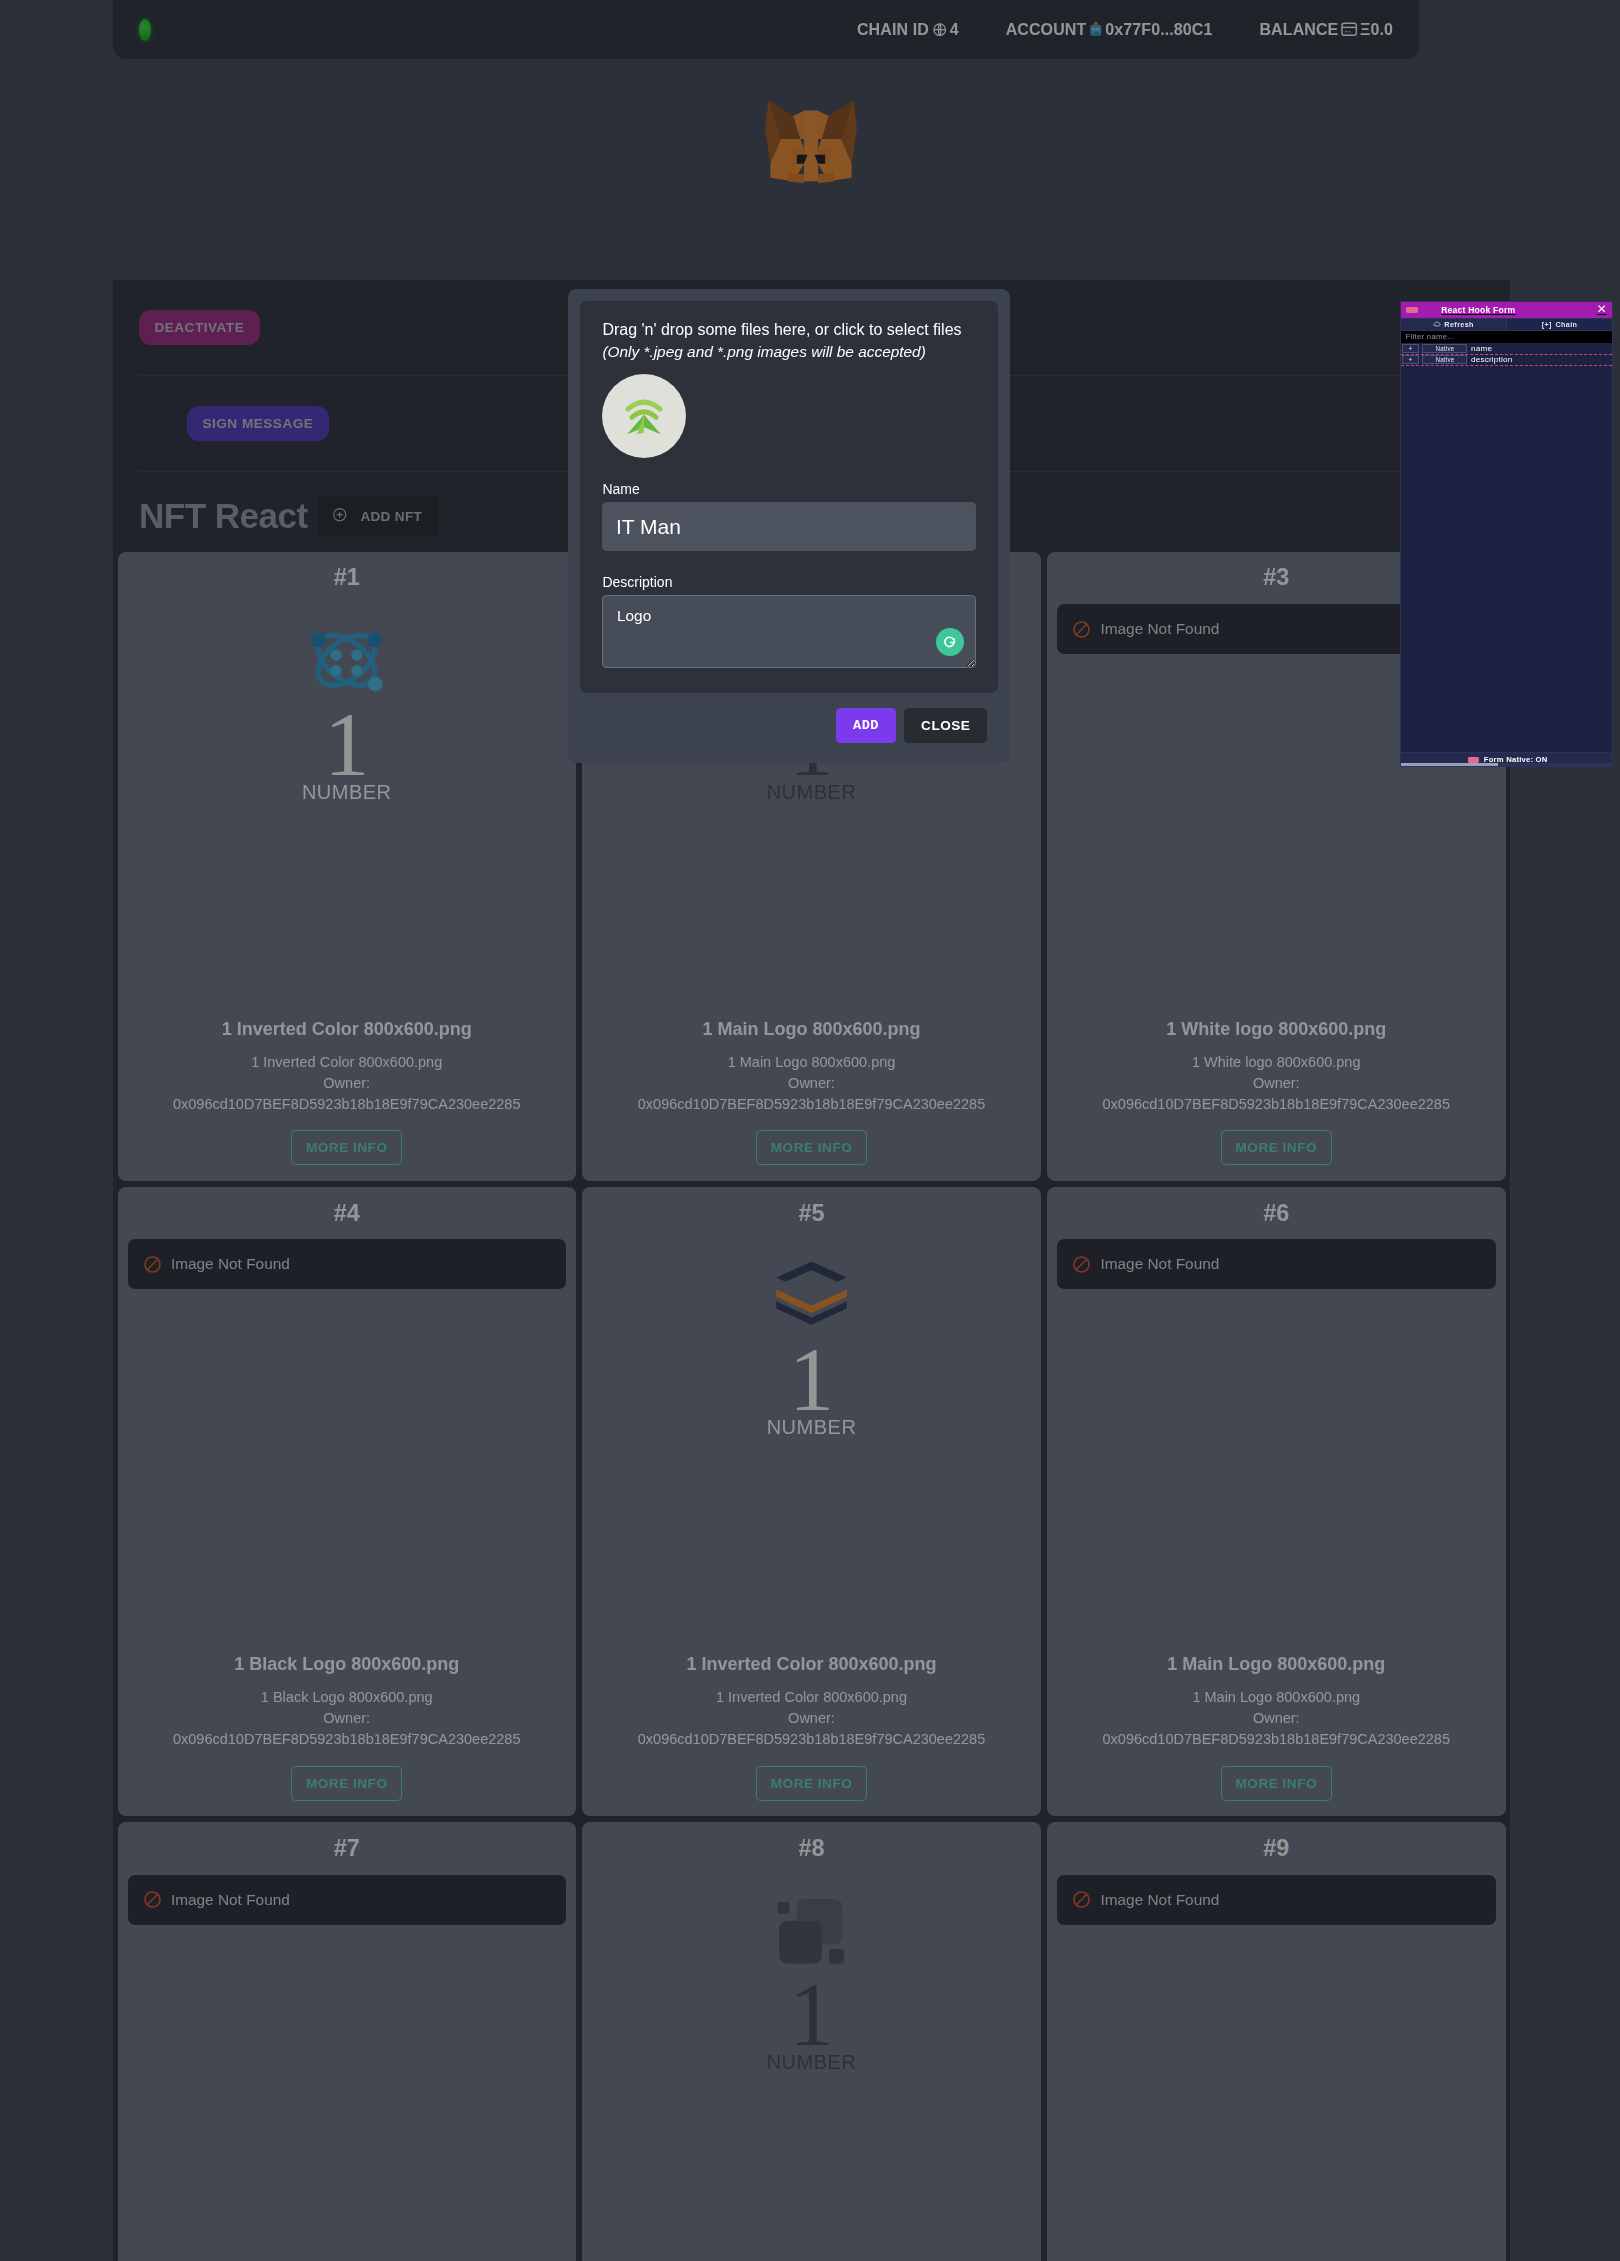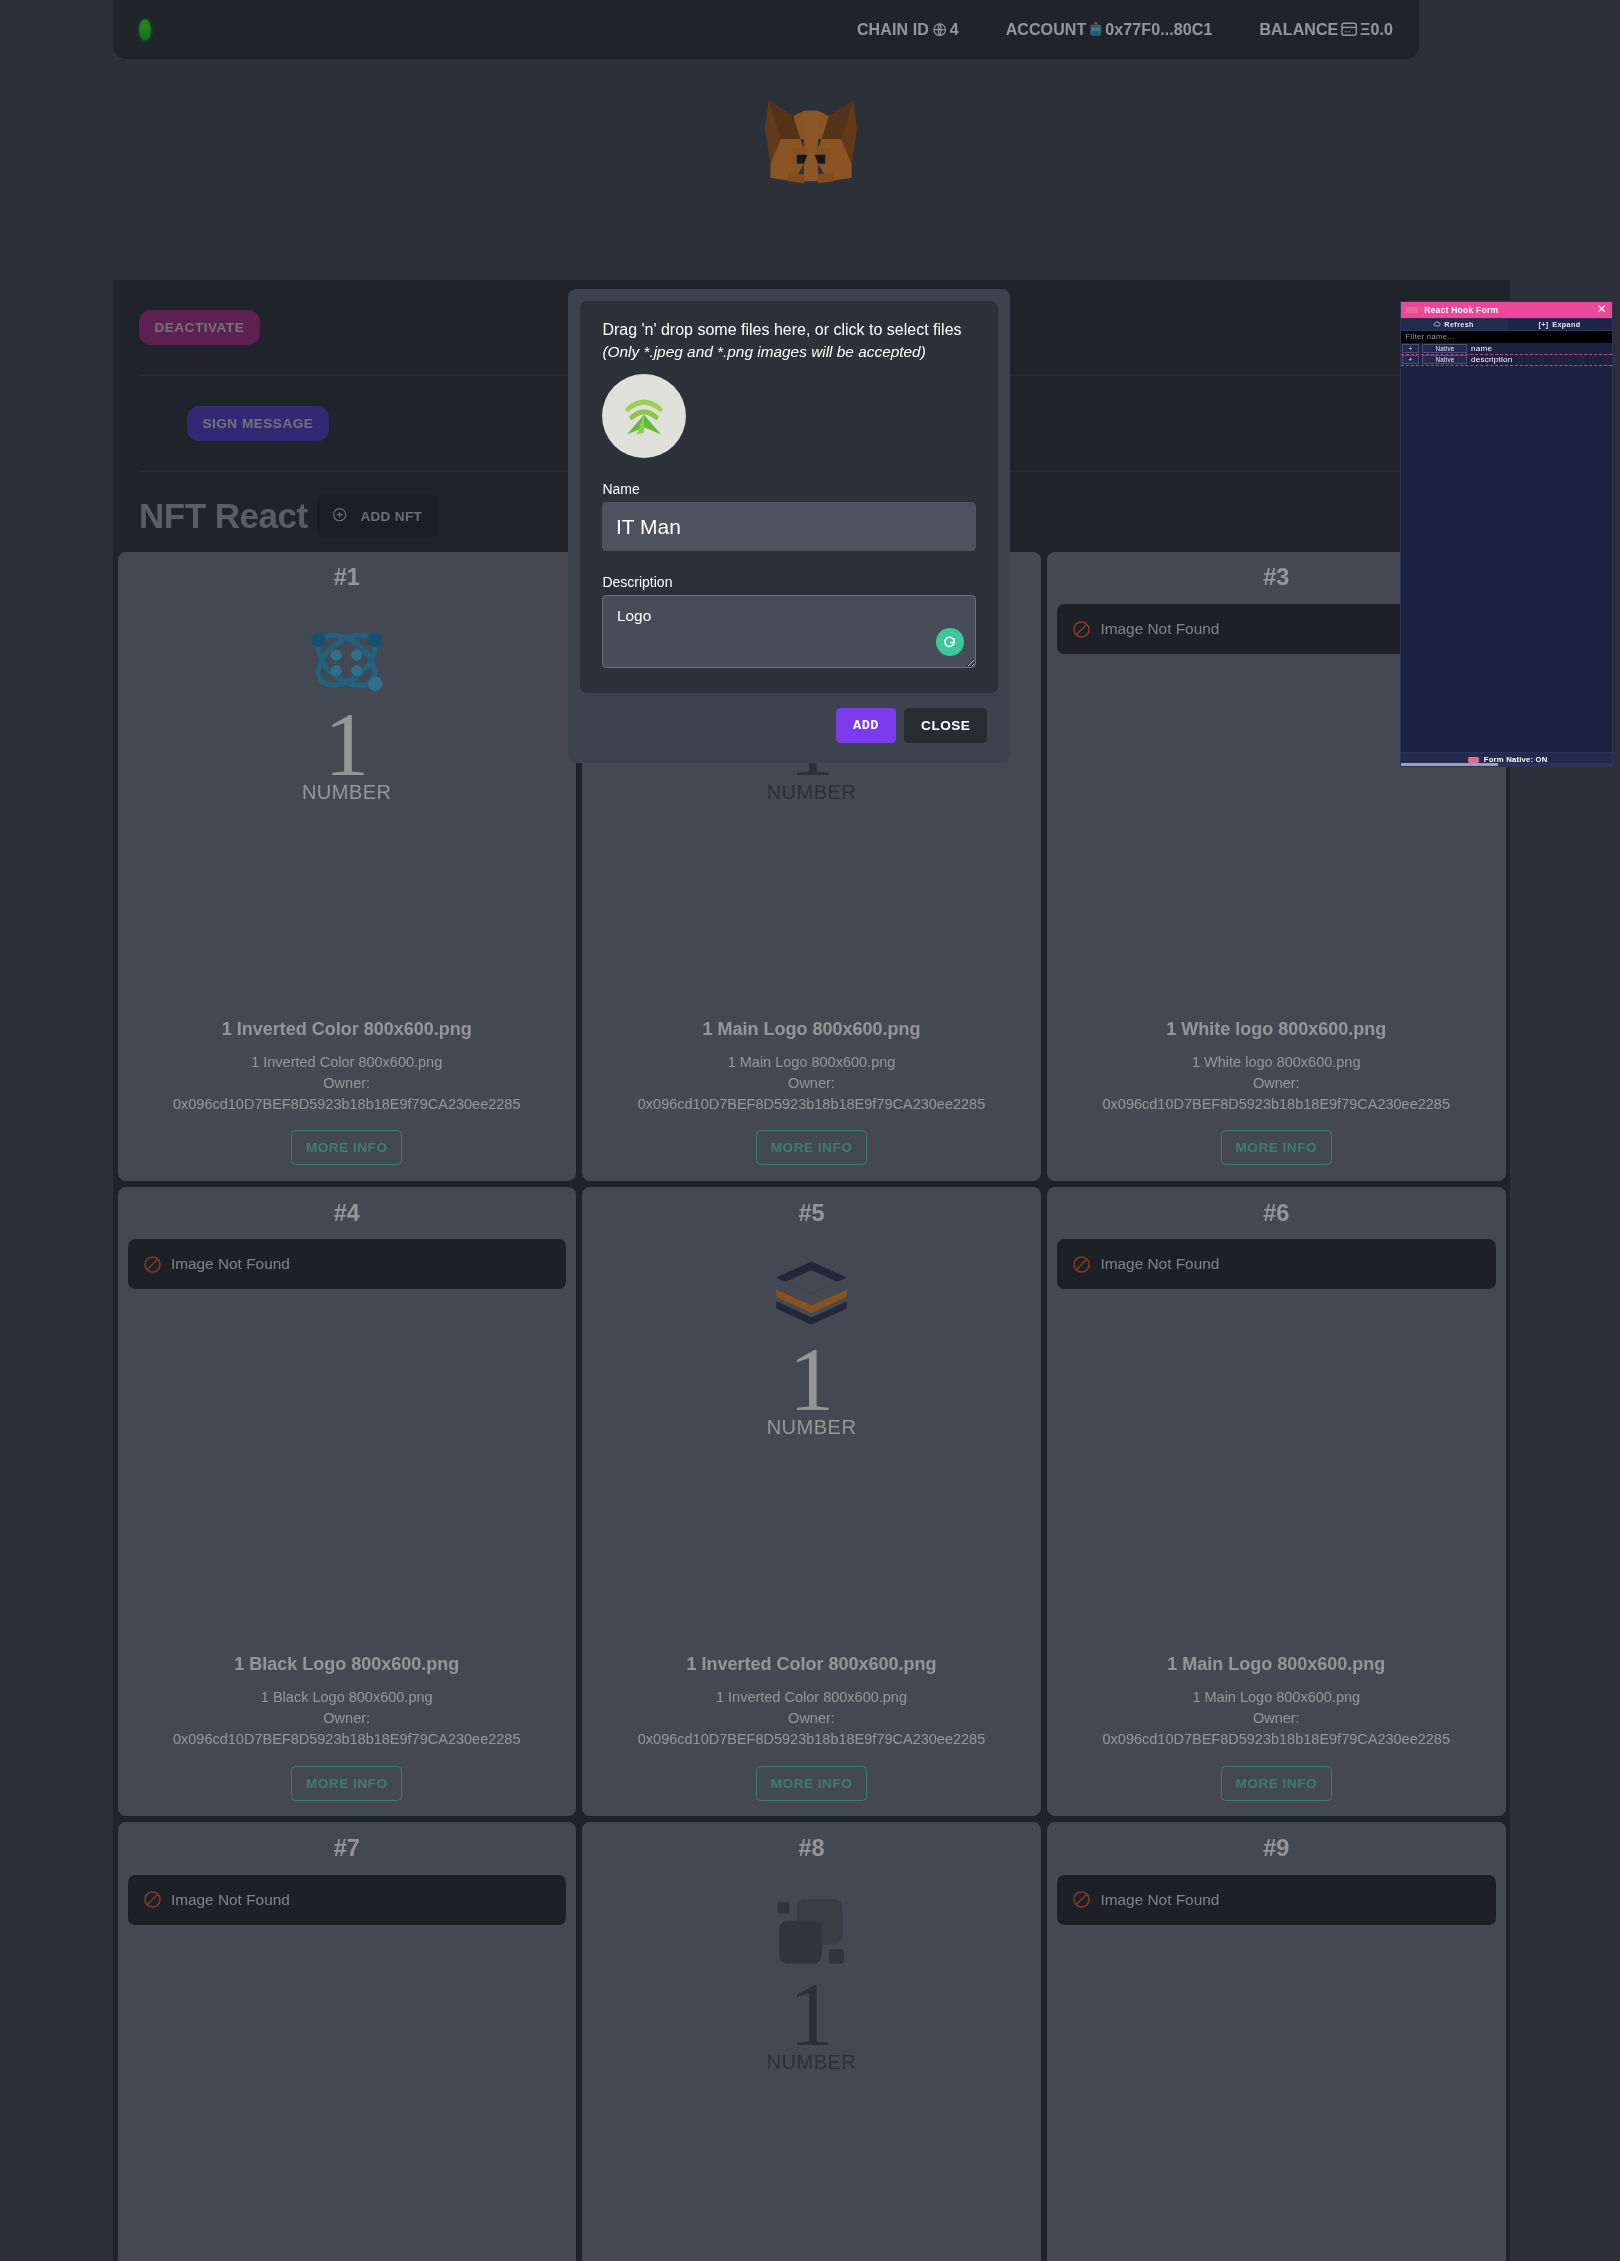--- a/index.html
+++ b/index.html
@@ -158,22 +158,22 @@
     font-size: 13.6px; font-weight: 700; letter-spacing: 0.5px;
     padding: 10px 17px; cursor: pointer; font-family: inherit; text-transform: uppercase;
   }
 
   
   #devtools {
     position: absolute; left: 1400px; top: 301px; width: 213px; height: 466px;
     background: #1d2243; border: 0.5px solid #2c3258;
     font-family: "Liberation Sans", sans-serif; overflow: hidden;
   }
-  #dt-title { height: 16.3px; display: flex; align-items: center; gap: 6px;
-              padding: 0 5.4px; background: #ec4899; }
+  #dt-title { height: 16.3px; display: flex; align-items: center; gap: 23px;
+              padding: 0 5.4px; background: #a21caf; text-decoration: underline; }
   .dt-swatch { width: 11.8px; height: 6.3px; border-radius: 1.4px; background: #e06c93; }
   #dt-title .t { color: #ffffff; font-size: 8.6px; font-weight: 700; letter-spacing: 0.2px; }
   #dt-close { margin-left: auto; color: #ffffff; font-size: 11.8px; line-height: 1;
               cursor: pointer; font-weight: 300; }
   #dt-tabs { display: flex; height: 12.7px; border-top: 0.5px solid #2c3258;
              border-bottom: 0.5px solid #2c3258; }
   .dt-tab { flex: 1; display: flex; align-items: center; justify-content: center; gap: 3.6px;
             color: #e4e7f5; font-size: 7.2px; font-weight: 700; letter-spacing: 0.4px;
             background: #242a4d; cursor: pointer; }
   .dt-tab + .dt-tab { border-left: 0.5px solid #2c3258; background: #1f254a; }
@@ -539,21 +539,21 @@
       <div class="dt-tab">
         <span>
           <svg width="7.7" height="5.9" viewBox="0 0 20 14" fill="none" stroke="#e4e7f5" stroke-width="1.7">
             <path d="M5 12h10a3.5 3.5 0 0 0 .3-7A5.2 5.2 0 0 0 5.4 5.6 3.3 3.3 0 0 0 5 12z"></path>
           </svg>
         </span>
         <span>Refresh</span>
       </div>
       <div class="dt-tab">
         <span>[+]</span>
-        <span>Expand</span>
+        <span>Chain</span>
       </div>
     </div>
     <div id="dt-filter">
       <span class="ph">Filter name...</span>
     </div>
     <div id="dt-rows">
         <div class="dt-row">
     <span class="dt-plus">+</span>
     <span class="dt-native">Native</span>
     <span class="dt-fieldname">name</span>

